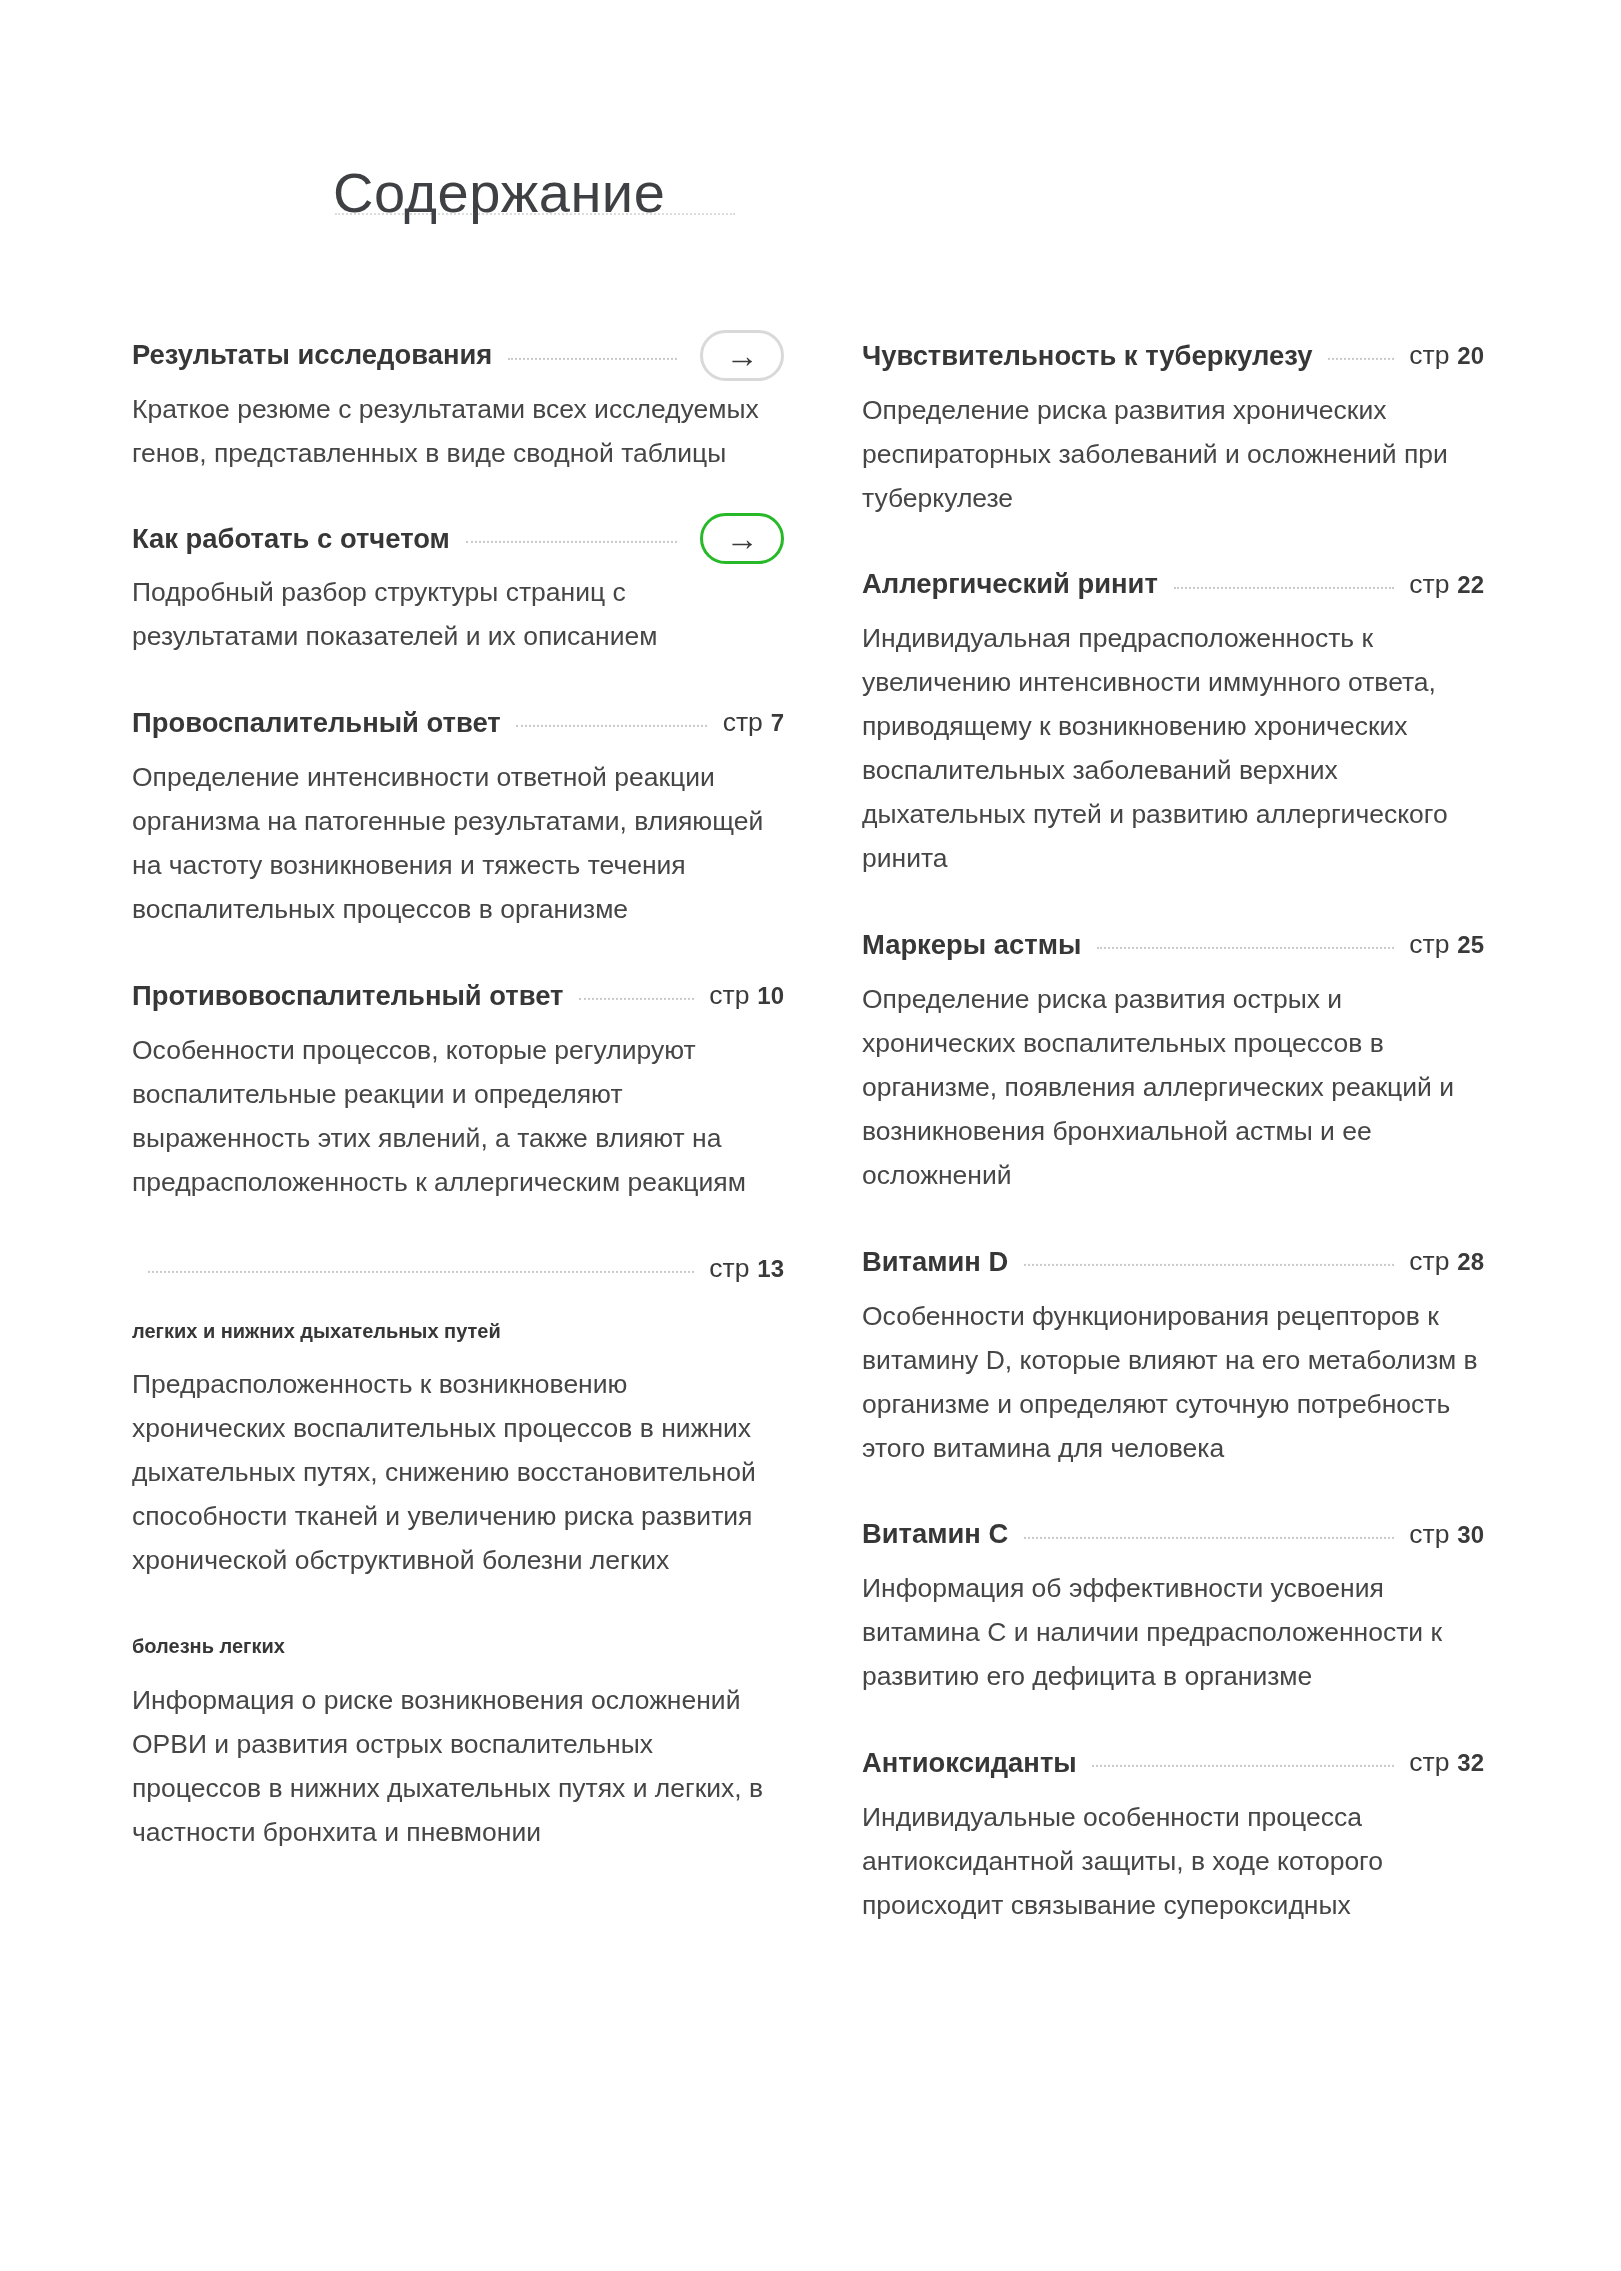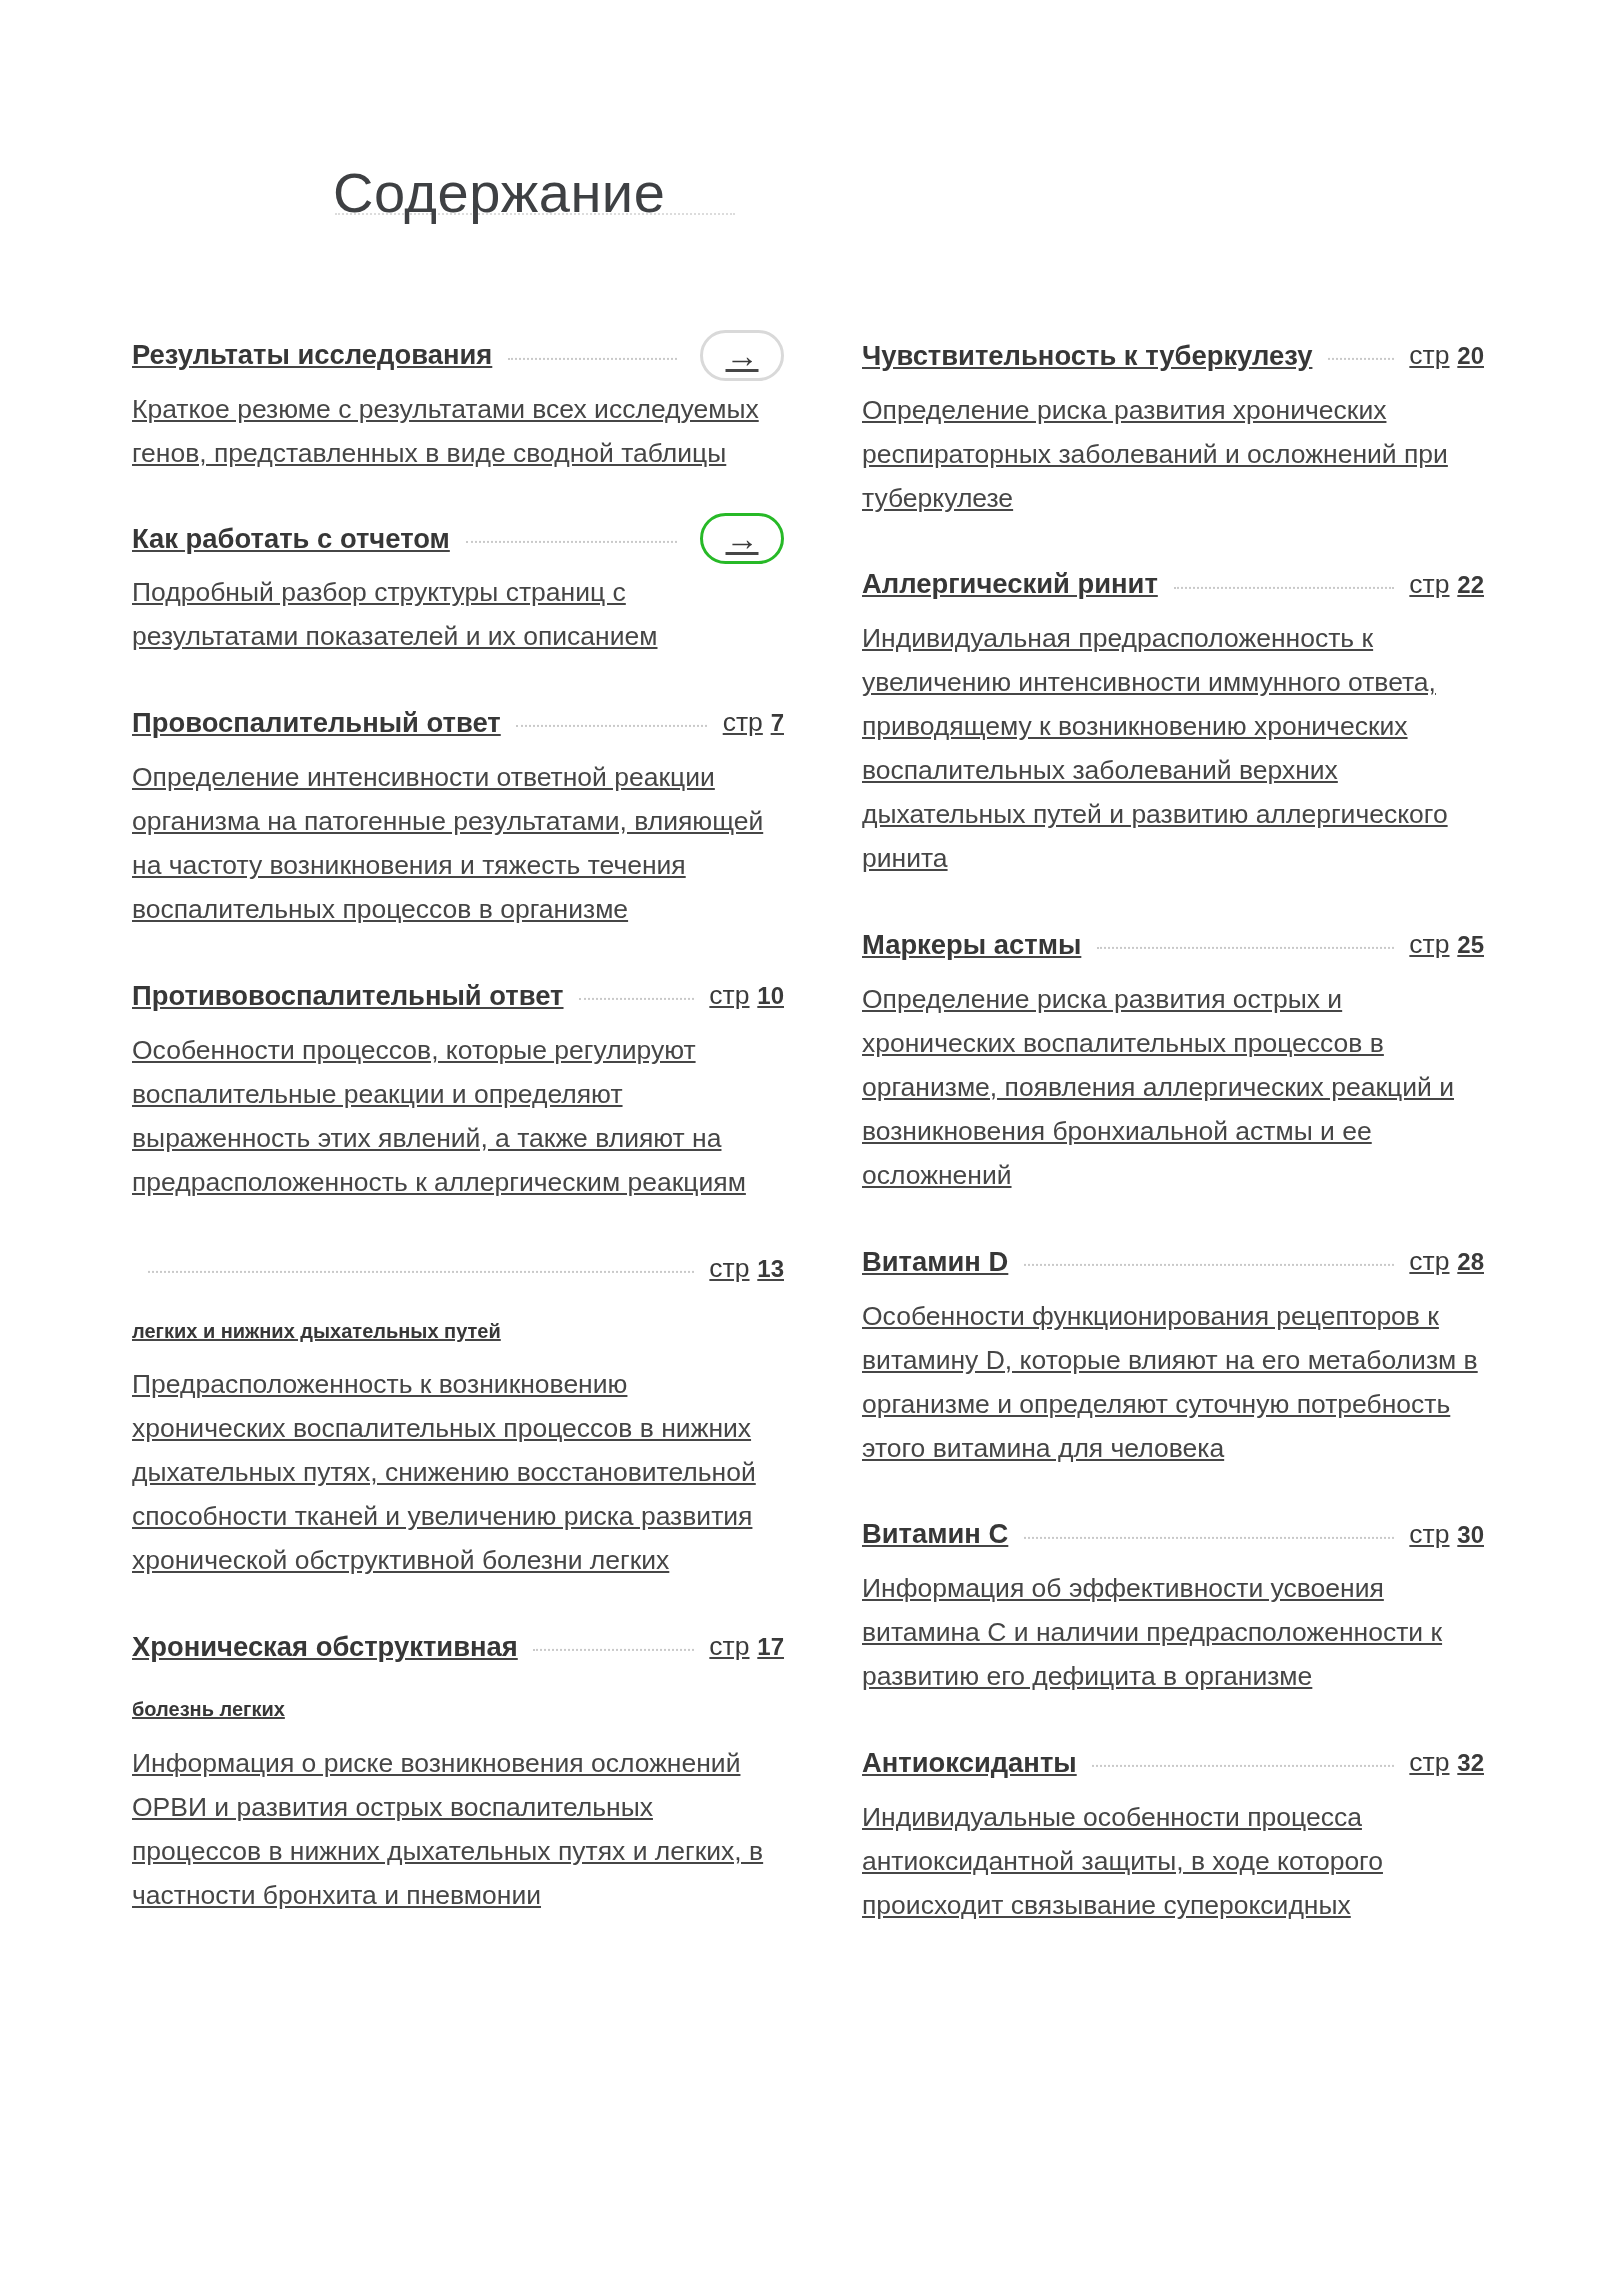--- a/index.html
+++ b/index.html
@@ -14,21 +14,21 @@
   
   .title-wrap{position:absolute;left:333px;top:165px;right:136px;height:69px;}
   .title-dots{position:absolute;left:2px;top:48px;width:400px;border-top:2.9px dotted #dcdcdc;z-index:0;}
   .page-title{
     position:relative;z-index:1;
     font-size:56px;line-height:56px;font-weight:500;
     color:#3e4043;letter-spacing:0.5px;
   }
   
   .columns{position:absolute;left:132px;top:338px;display:flex;gap:78px;}
-  .col{display:block;text-decoration:underline;}
+  .col{display:block;}
   .col-left{width:652px;}
   .col-right{width:622px;}
   .entry{margin-bottom:47px;}
   .head{display:flex;align-items:center;line-height:34px;}
   .h{font-size:27.4px;font-weight:700;color:#373737;white-space:nowrap;}
   .h2{font-size:20px;font-weight:700;color:#373737;line-height:34px;margin-top:28px;}
   .leader{
     flex:1 1 auto;min-width:27.4px;height:1px;align-self:center;
     border-bottom:2.9px dotted #c9c9c9;
     margin:0 13.7px 0 15.7px;transform:translateY(2.9px);
@@ -117,26 +117,20 @@
         <div class="head">
           <span class="leader"></span>
 
           <span class="pgref"><span>стр</span><b>13</b></span>
         </div>
         <div class="h2">легких и нижних дыхательных путей</div>
         <p class="desc">Предрасположенность к возникновению хронических воспалительных процессов в нижних дыхательных путях, снижению восстановительной способности тканей и увеличению риска развития хронической обструктивной болезни легких</p>
       </div>
 
       <div class="entry">
-        <div class="head">
-          <span class="h">Хроническая обструктивная</span>
-          <span class="leader"></span>
-
-          <span class="pgref"><span>стр</span><b>17</b></span>
-        </div>
         <div class="h2">болезнь легких</div>
         <p class="desc">Информация о риске возникновения осложнений ОРВИ и развития острых воспалительных процессов в нижних дыхательных путях и легких, в частности бронхита и пневмонии</p>
       </div>
 
     </div>
 
     <div class="col col-right">
 
       <div class="entry">
         <div class="head">

